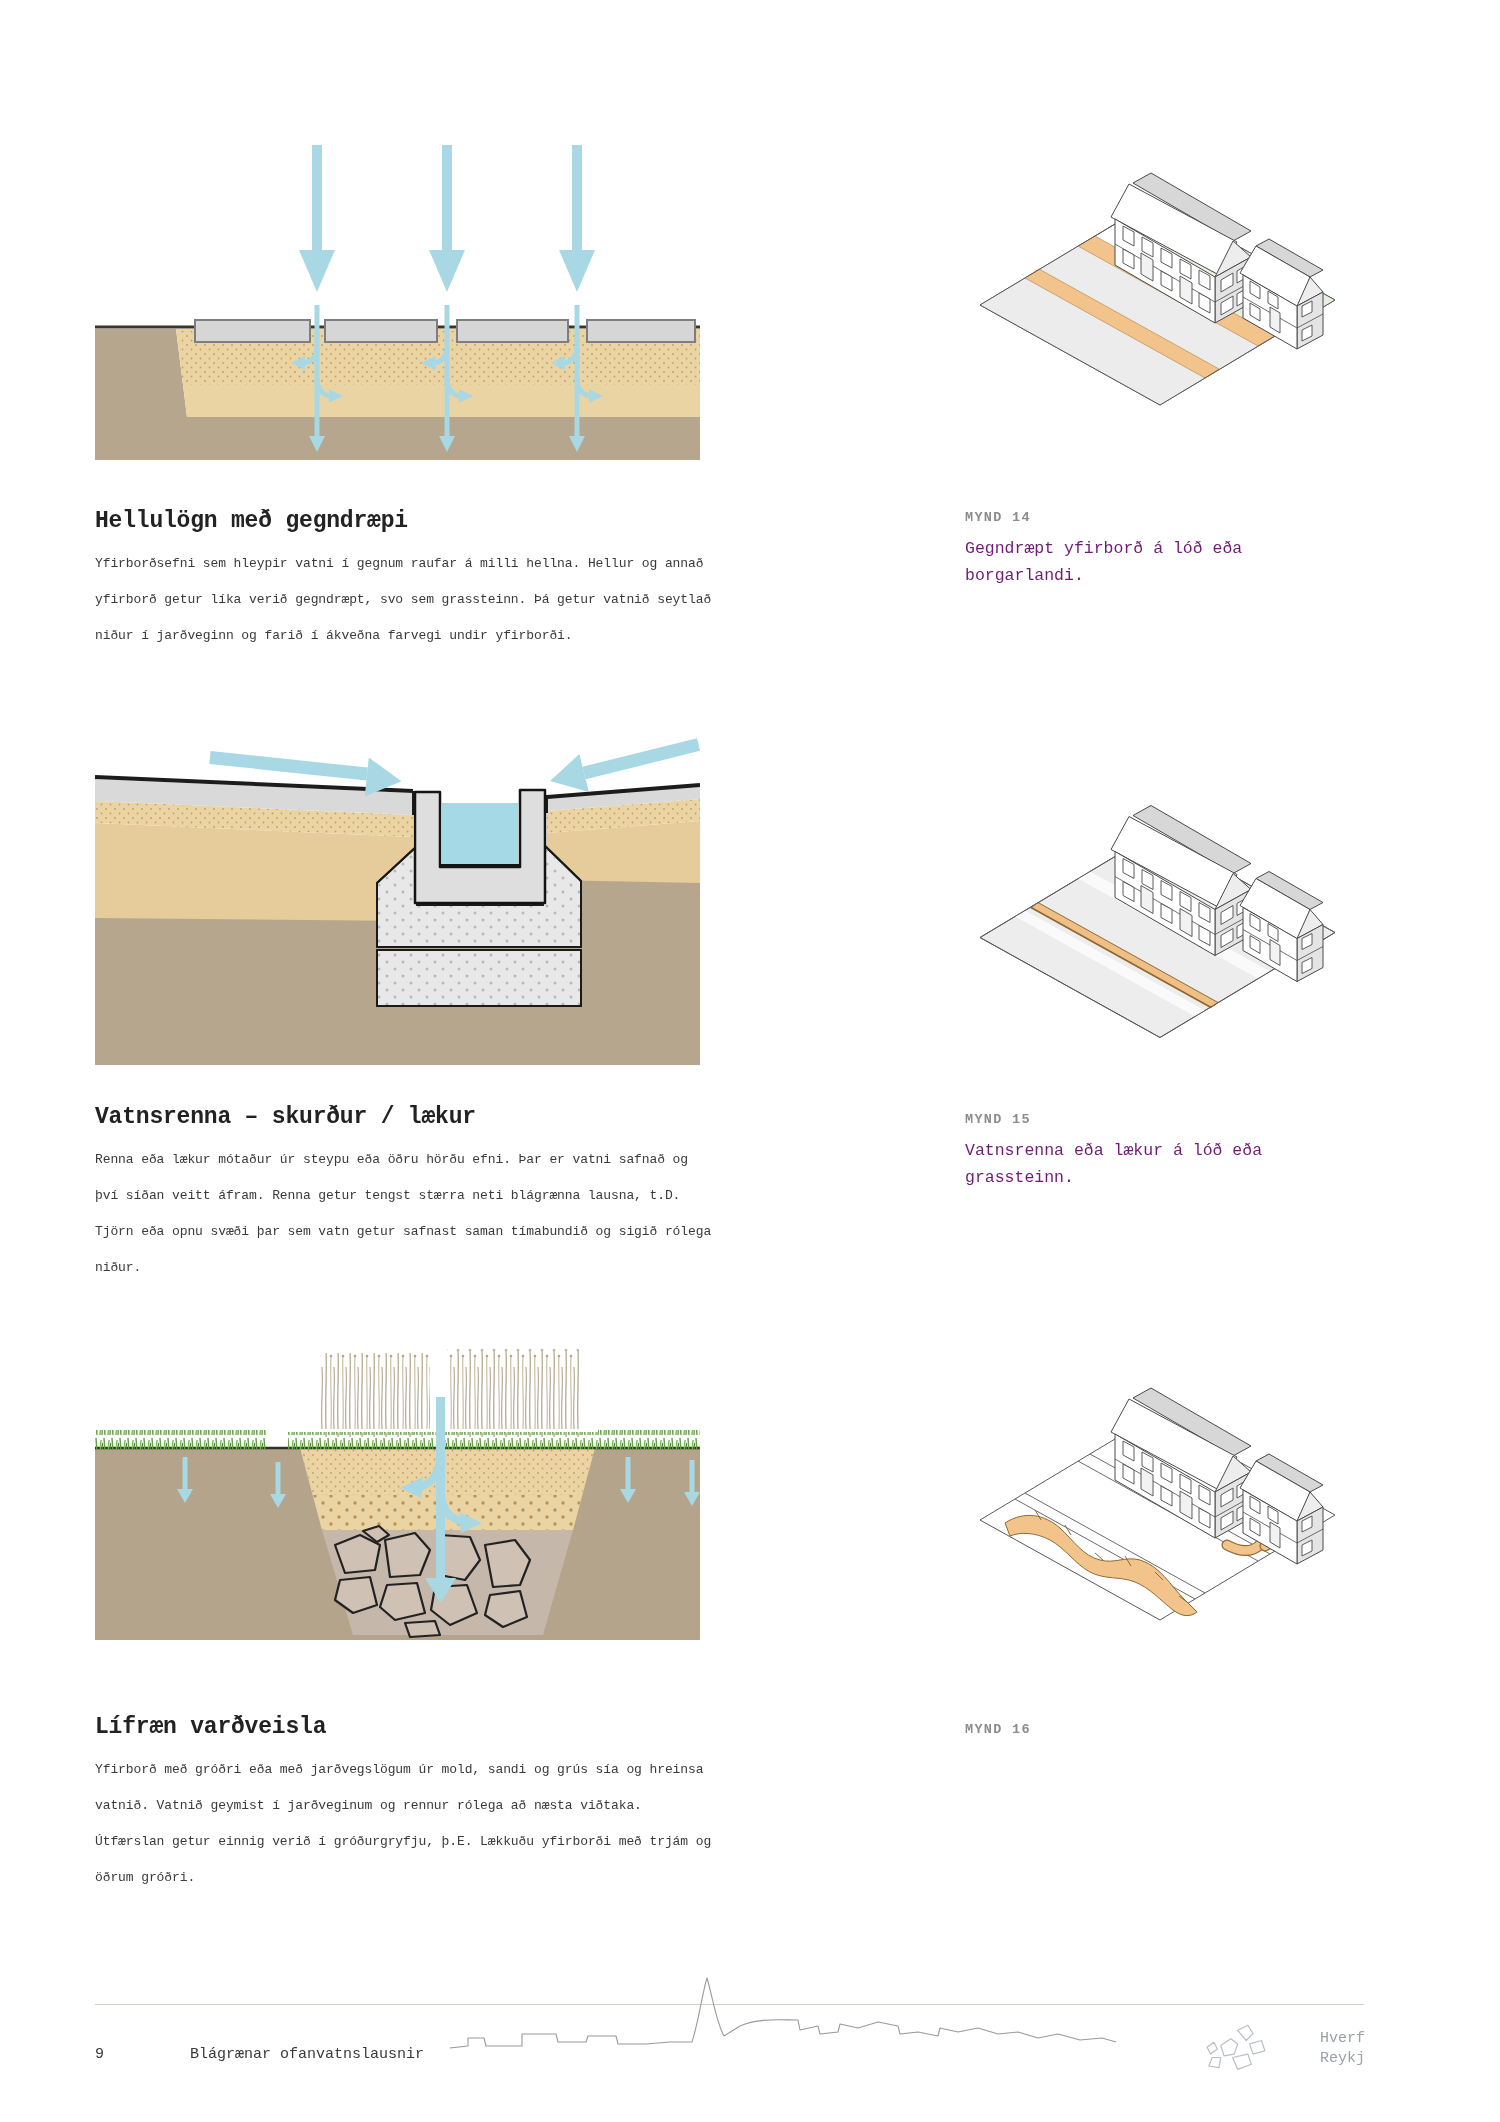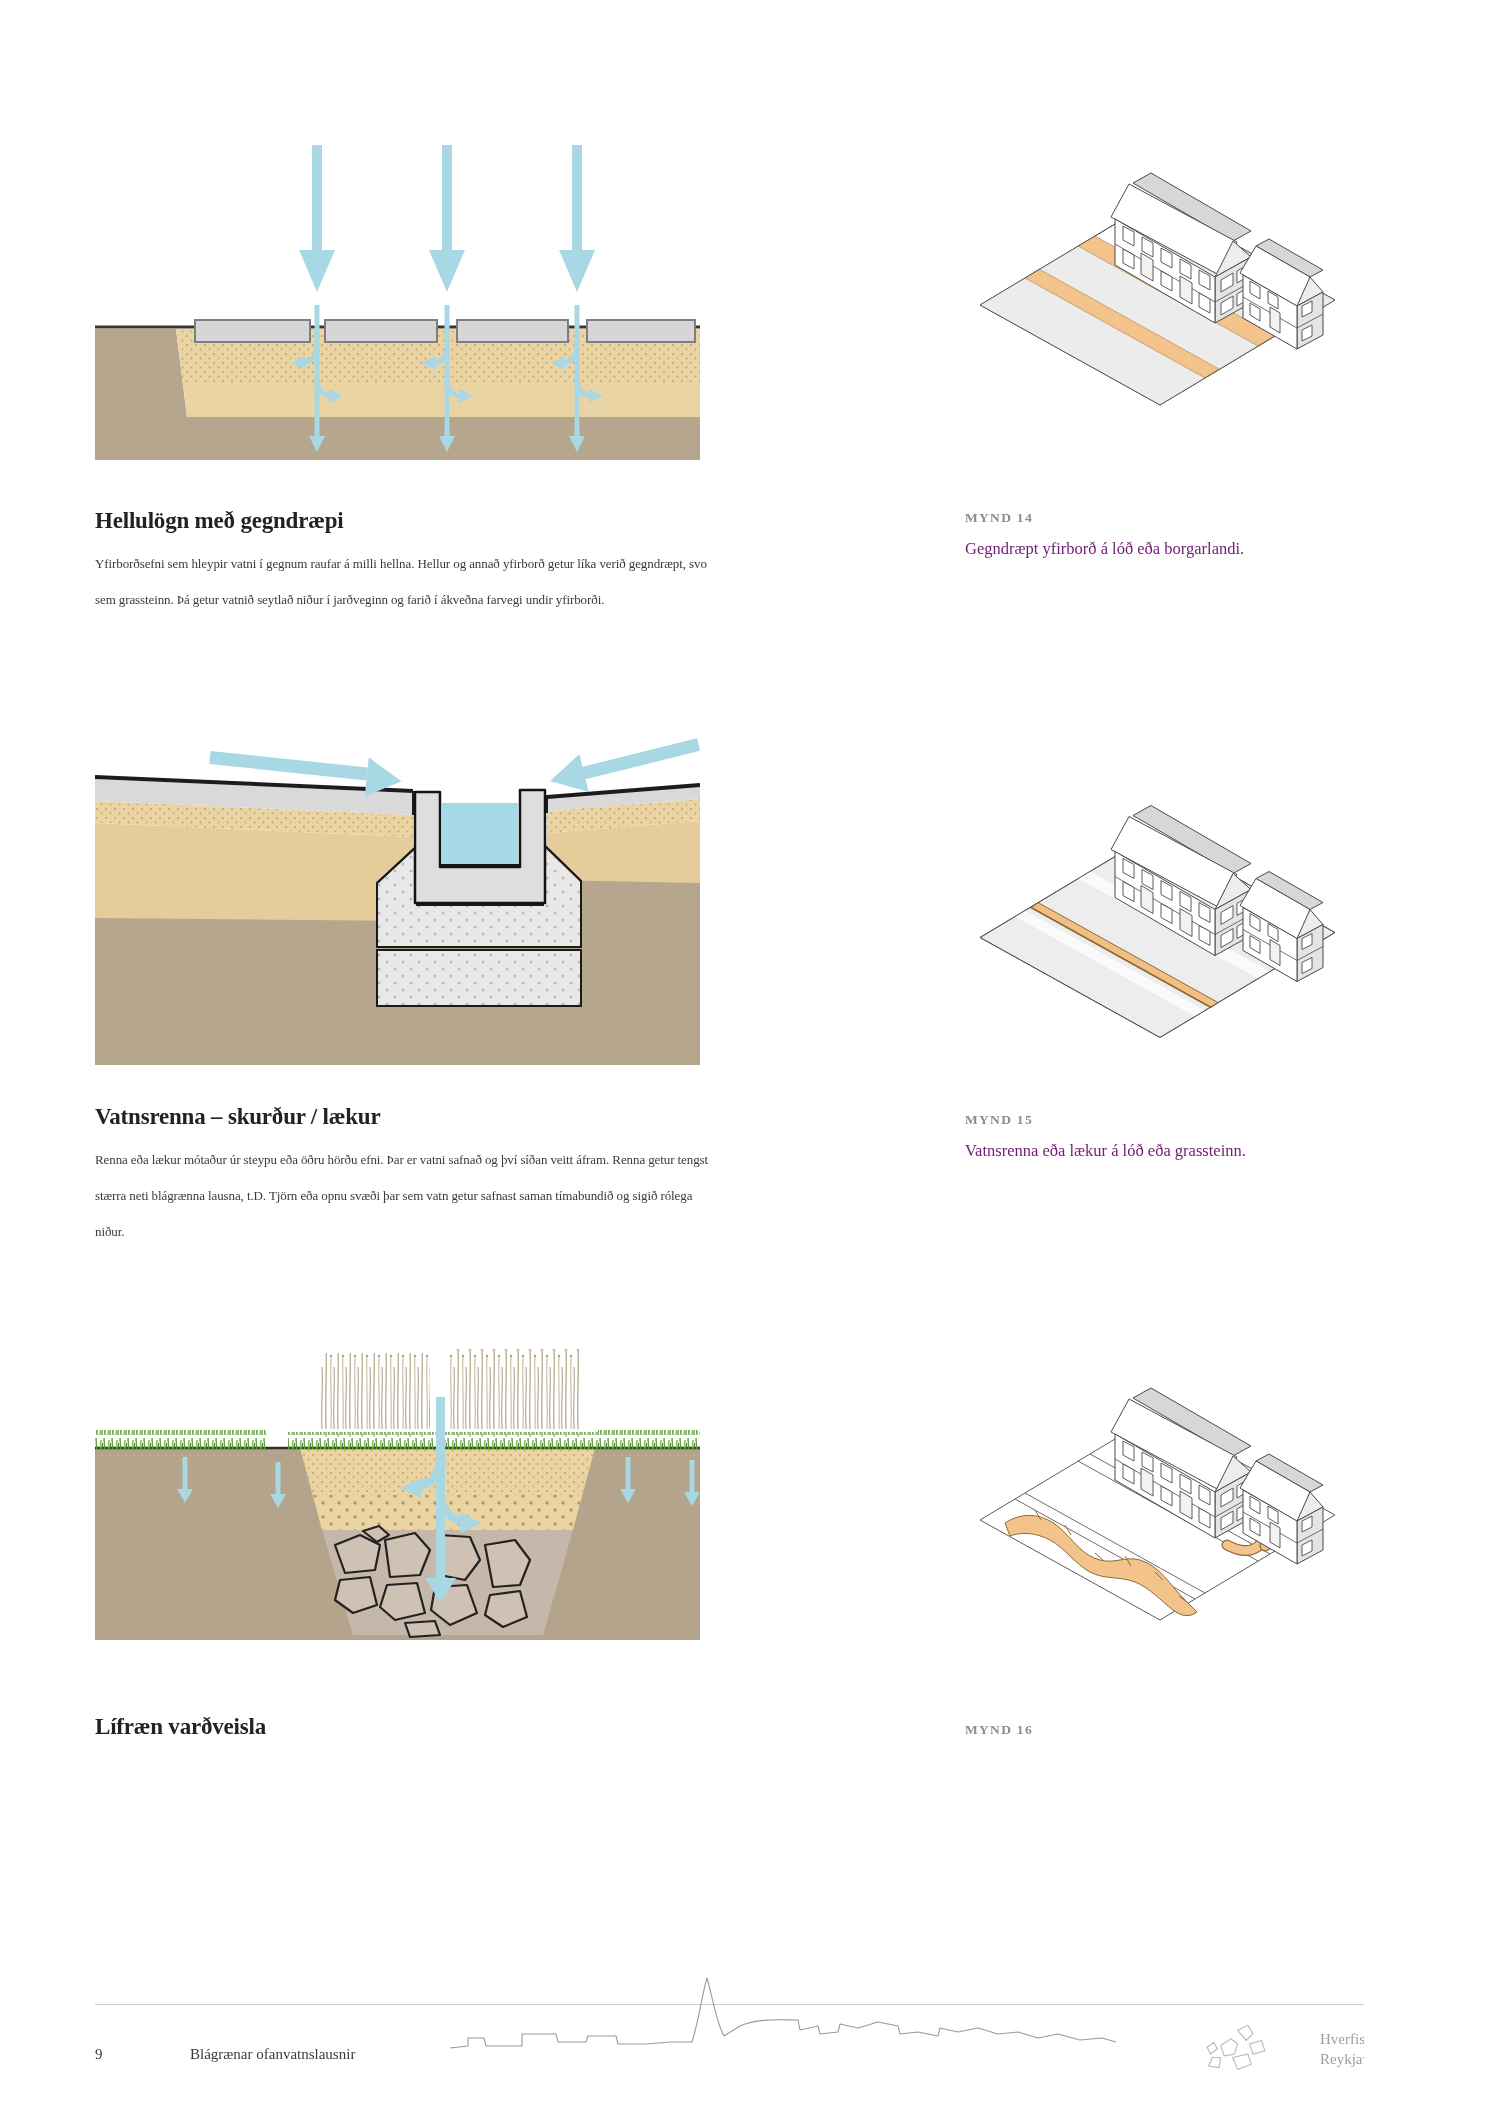--- a/index.html
+++ b/index.html
@@ -1,17 +1,17 @@
 <!DOCTYPE html>
 <html><head>
 <meta charset="utf-8">
 <style>
   html,body{margin:0;padding:0;background:#ffffff;}
   .page{position:relative;width:1364px;height:2122px;background:#ffffff;overflow:hidden;
-        font-family:Liberation Serif, serif;color:#333;}
+        font-family:Liberation Mono, monospace;color:#333;}
   .abs{position:absolute;}
   h2.sec-heading{margin:0;font-size:23px;font-weight:bold;color:#222;letter-spacing:-0.2px;}
   p.sec-body{margin:0;font-size:13px;line-height:36px;color:#3a3a3a;letter-spacing:-0.1px;width:618px;}
   .fig-label{font-size:13.5px;font-weight:bold;letter-spacing:1.3px;color:#8c8c8c;text-align:center;}
   .fig-caption{font-size:16.5px;line-height:27px;color:#701a75;width:382px;}
   .footer-rule{border-top:1.5px solid #d2cdc5;width:1275px;}
   .footer-text{font-size:15px;color:#3a3a3a;}
   .logo-text{font-size:15px;line-height:20px;color:#9aa0a8;}
   svg{display:block;}
 </style>
@@ -239,20 +239,21 @@
       <path d="M345,115 Q343,137 324,142" fill="none" stroke="#a8d8e4" stroke-width="8"></path>
       <polygon points="328,132 326,153 305,143"></polygon>
       <path d="M346,150 Q348,172 368,177" fill="none" stroke="#a8d8e4" stroke-width="8"></path>
       <polygon points="364,167 366,188 387,178"></polygon>
     </g>
   </svg>
 
   <div class="abs" style="left:95px;top:1714px">
     <h2 class="sec-heading">Lífræn varðveisla</h2>
   </div>
+  <p class="abs sec-body" style="left:95px;top:1752px">Yfirborð með gróðri eða með jarðvegslögum úr mold, sandi og grús sía og hreinsa vatnið. Vatnið geymist í jarðveginum og rennur rólega að næsta viðtaka. Útfærslan getur einnig verið í gróðurgryfju, þ.E. Lækkuðu yfirborði með trjám og öðrum gróðri.</p>
 
   <svg class="abs" style="left:965px;top:1350px" width="380" height="320" viewBox="0 0 380 300" role="img">
     <polygon points="15,160 190,55 370,155 195,260" fill="#ffffff" stroke="#5a5a5a" stroke-width="1"></polygon>
     <g stroke="#5a5a5a" stroke-width="0.9">
       <line x1="50" y1="139" x2="230" y2="239"></line>
       <line x1="60" y1="133" x2="240" y2="233"></line>
       <line x1="113" y1="101" x2="293" y2="201"></line>
       <line x1="125" y1="94" x2="305" y2="194"></line>
     </g>
     <path d="M40,163 C60,150 80,155 95,168 C108,180 118,196 135,200 C150,204 160,196 175,200

